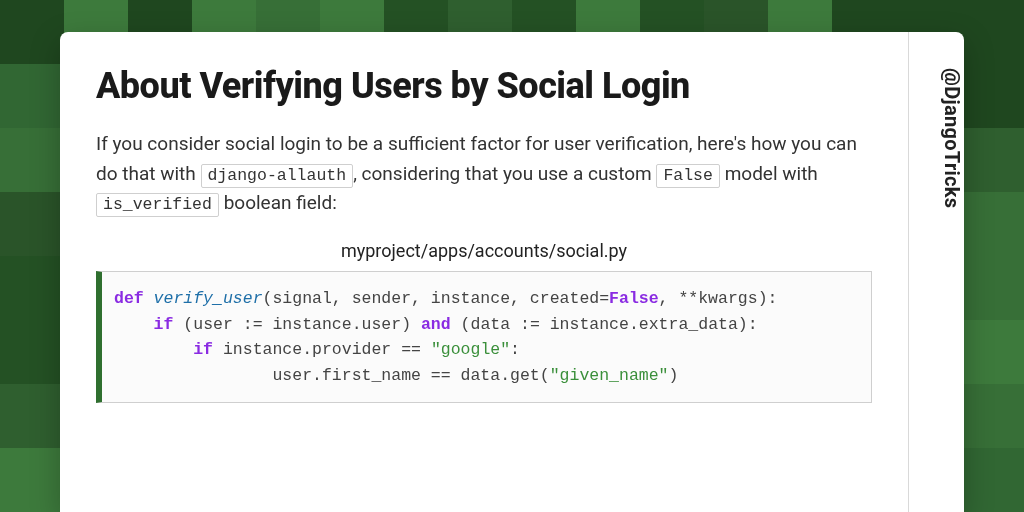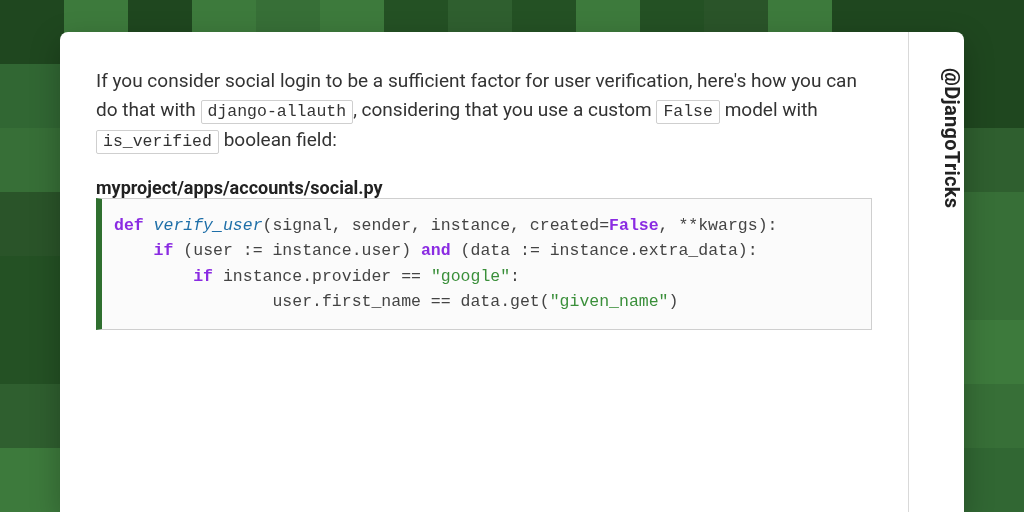--- a/index.html
+++ b/index.html
@@ -62,24 +62,25 @@
     font-family: "SFMono-Regular", Consolas, "Liberation Mono", Menlo, monospace;
     font-size: 16.5px;
     background: #fff;
     border: 1px solid #cfcfcf;
     padding: 1px 6px 2px;
     border-radius: 2px;
     color: #333;
     white-space: nowrap;
   }
   .filepath {
-    font-weight: 700;
+    font-weight: 400;
     font-size: 18px;
     color: #222;
-    margin-bottom: 0;
+    margin-bottom: 10px;
+    text-align: center;
   }
   .codeblock {
     border: 1px solid #cfcfcf;
     background: #fbfbfb;
     padding: 14px 16px 14px 12px;
     font-family: "SFMono-Regular", Consolas, "Liberation Mono", Menlo, monospace;
     font-size: 16.5px;
     line-height: 1.55;
     color: #444;
     border-left: 6px solid #2f6f2f;
@@ -220,20 +221,21 @@
     <div class="cell" style="background: rgb(36, 81, 36);"></div>
     <div class="cell" style="background: rgb(42, 84, 41);"></div>
     <div class="cell" style="background: rgb(47, 95, 47);"></div>
     <div class="cell" style="background: rgb(49, 103, 51);"></div>
     <div class="cell" style="background: rgb(55, 111, 55);"></div>
     <div class="cell" style="background: rgb(49, 103, 51);"></div>
   </div>
 
 <div class="card">
   <div class="card-main">
+    <h1 class="title">About Verifying Users by Social Login</h1>
     <p class="lead">
       <span>If you consider social login to be a sufficient factor for user verification, here's how you can do that with </span><code class="inline-code">django-allauth</code><span>, considering that you use a custom </span><code class="inline-code">False</code><span> model with </span><code class="inline-code">is_verified</code><span> boolean field:</span>
     </p>
     <div class="filepath">myproject/apps/accounts/social.py</div>
     <div class="codeblock">
         <div class="line"><span class="kw">def </span><span class="fn">verify_user</span><span>(signal, sender, instance, created=</span><span class="bool">False</span><span>, **kwargs):</span></div>
         <div class="line"><span>    </span><span class="kw">if</span><span> (user := instance.user) </span><span class="kw">and</span><span> (data := instance.extra_data):</span></div>
         <div class="line"><span>        </span><span class="kw">if</span><span> instance.provider == </span><span class="str">"google"</span><span>:</span></div>
         <div class="line"><span>                user.first_name == data.get(</span><span class="str">"given_name"</span><span>)</span></div>
       </div>

